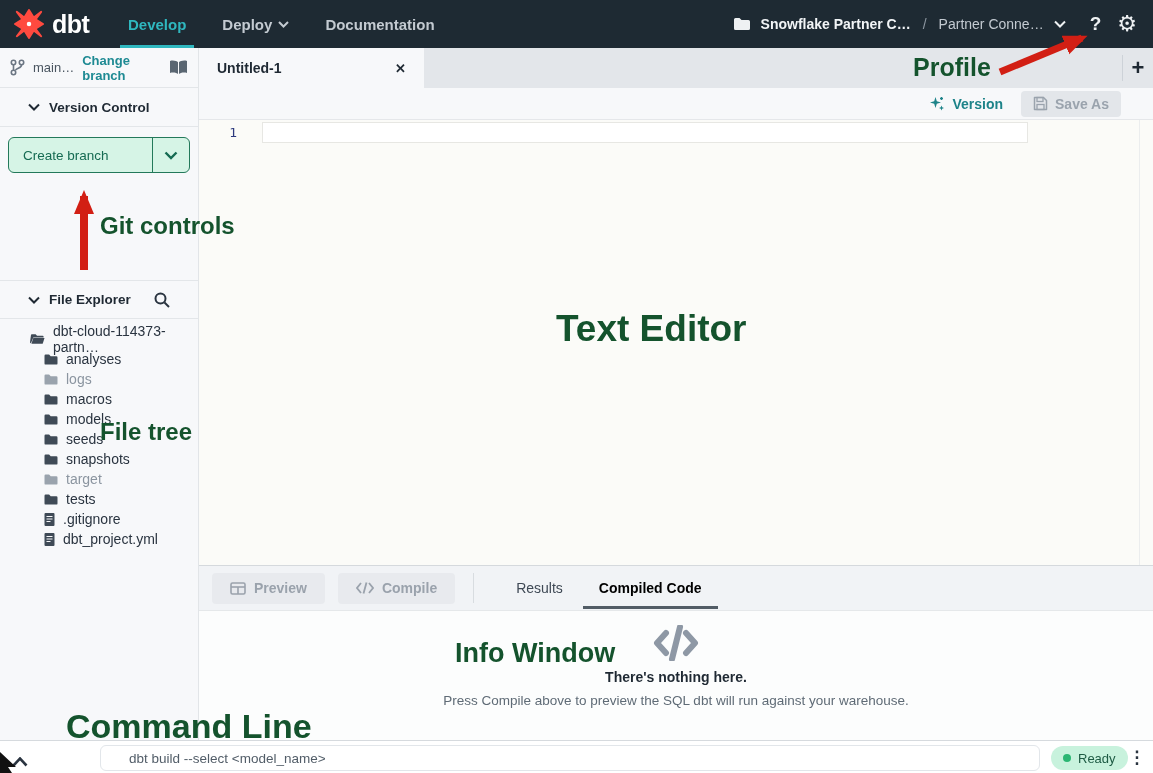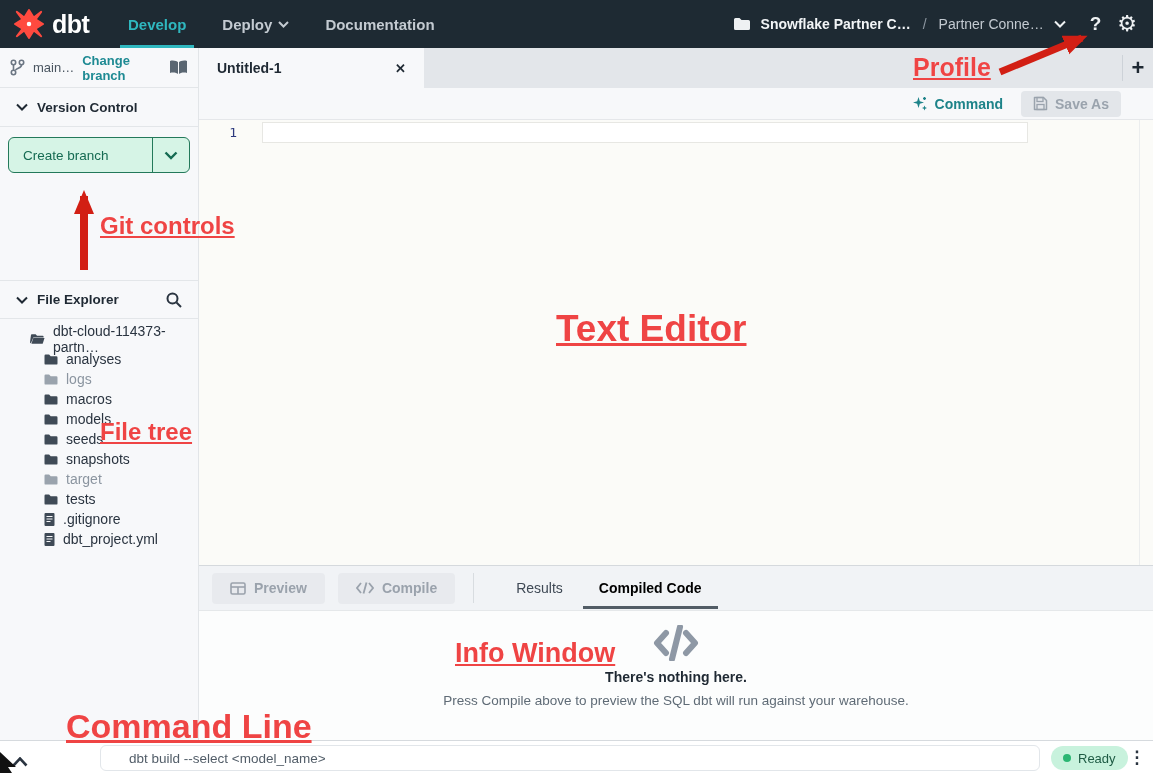--- a/index.html
+++ b/index.html
@@ -37,21 +37,21 @@
   .tab-strip-divider { width:1px; height:26px; background:#cdd2d8; }
   .tab-add { width:30px; text-align:center; color:#1f2933; font-size:22px; font-weight:bold; cursor:pointer; line-height:40px; }
 
   
   .toolbar { position:absolute; left:199px; top:88px; width:954px; height:32px; background:#f7f8fa; border-bottom:1px solid #e5e7ea; display:flex; align-items:center; justify-content:flex-end; gap:18px; padding-right:32px; }
   .format-btn { display:flex; align-items:center; gap:7px; color:#1d8389; font-size:14px; font-weight:bold; cursor:pointer; }
   .saveas-btn { display:flex; align-items:center; gap:7px; background:#e3e6ea; border-radius:4px; padding:5px 12px; color:#9aa3ad; font-size:14px; font-weight:bold; cursor:default; }
 
   
   .sidebar { position:absolute; left:0; top:88px; width:199px; height:652px; background:#f7f8fa; border-right:1px solid #e2e5e8; }
-  .section-header { height:39px; display:flex; align-items:center; gap:9px; padding:0 16px; border-bottom:1px solid #e3e6e9; cursor:pointer; }
+  .section-header { height:39px; display:flex; align-items:center; gap:9px; padding:0 28px; border-bottom:1px solid #e3e6e9; cursor:pointer; }
   .section-header.with-top { border-top:1px solid #e3e6e9; }
   .section-title { color:#1f2933; font-size:13.5px; font-weight:bold; }
   .search-icon { margin-left:auto; cursor:pointer; }
   .create-branch-wrap { margin:10px 8px 0 8px; height:36px; display:flex; border:1px solid #23795a; border-radius:6px; background:#d6f4e6; overflow:hidden; cursor:pointer; }
   .cb-main { flex:1; display:flex; align-items:center; padding-left:14px; color:#156a52; font-size:13.5px; border-right:1px solid #23795a; }
   .cb-caret { width:36px; display:flex; align-items:center; justify-content:center; }
   .fe-spacer { height:107px; }
   .tree { padding-top:10px; }
   .tree-row { height:20px; display:flex; align-items:center; gap:8px; font-size:14px; color:#2a3440; cursor:pointer; }
   .tree-row.depth0 { padding-left:30px; }
@@ -81,21 +81,21 @@
   
   .command-bar { position:absolute; left:0; top:740px; width:1153px; height:43px; background:#fff; border-top:1px solid #d6dade; display:flex; align-items:center; }
   .cmd-chevron { width:40px; display:flex; justify-content:center; cursor:pointer; }
   .cmd-input { position:absolute; left:100px; top:4px; width:940px; height:26px; border:1px solid #e2e6ea; border-radius:6px; background:#fff; display:flex; align-items:center; padding-left:28px; color:#525d68; font-size:13.5px; }
   .ready-pill { position:absolute; left:1051px; top:5px; height:24px; background:#c8f2dd; border-radius:13px; display:flex; align-items:center; gap:7px; padding:0 12px; }
   .ready-dot { width:8px; height:8px; border-radius:50%; background:#2bb673; }
   .ready-text { color:#1e5b44; font-size:13px; }
   .kebab { position:absolute; left:1128px; top:3px; width:18px; text-align:center; color:#2a3440; font-size:17px; font-weight:bold; letter-spacing:0; cursor:pointer; line-height:27px; }
 
   
-  .annot { position:absolute; color:#ef4444; font-weight:bold; z-index:60; text-shadow:0 0 1px rgba(255,255,255,0.6);text-decoration:underline; }
+  .annot { position:absolute; color:#14532d; font-weight:bold; z-index:60; text-shadow:0 0 1px rgba(255,255,255,0.6); }
   .annot-profile { left:913px; top:53px; font-size:25px; }
   .annot-git { left:100px; top:212px; font-size:24px; }
   .annot-texteditor { left:556px; top:308px; font-size:37px; }
   .annot-filetree { left:100px; top:418px; font-size:24px; }
   .annot-infowindow { left:455px; top:638px; font-size:27px; }
   .annot-commandline { left:66px; top:707px; font-size:34px; }
   .overlay { position:absolute; left:0; top:0; z-index:55; pointer-events:none; }
 
   svg { display:block; }
 </style>
@@ -181,21 +181,21 @@
 
   <div class="toolbar">
     <div class="format-btn">
       <span>
         <svg width="16" height="16" viewBox="0 0 16 16">
           <path d="M6.5 1 L7.8 5.2 L12 6.5 L7.8 7.8 L6.5 12 L5.2 7.8 L1 6.5 L5.2 5.2 Z" fill="#1d8389"></path>
           <path d="M12.5 9.5 L13.2 11.3 L15 12 L13.2 12.7 L12.5 14.5 L11.8 12.7 L10 12 L11.8 11.3 Z" fill="#1d8389"></path>
           <path d="M12.5 1 v3 M11 2.5 h3" stroke="#1d8389" stroke-width="1.3"></path>
         </svg>
       </span>
-      <span>Command</span>
+      <span>Version</span>
     </div>
     <div class="saveas-btn">
       <span>
         <svg width="15" height="15" viewBox="0 0 15 15">
           <path d="M1.5 1.5 h9 l3 3 v9 h-12 Z" fill="none" stroke="#9aa3ad" stroke-width="1.5" stroke-linejoin="round"></path>
           <rect x="4" y="1.5" width="6" height="4" fill="none" stroke="#9aa3ad" stroke-width="1.3"></rect>
           <rect x="4" y="8.5" width="7" height="5" fill="none" stroke="#9aa3ad" stroke-width="1.3"></rect>
         </svg>
       </span>
       <span>Save As</span>

